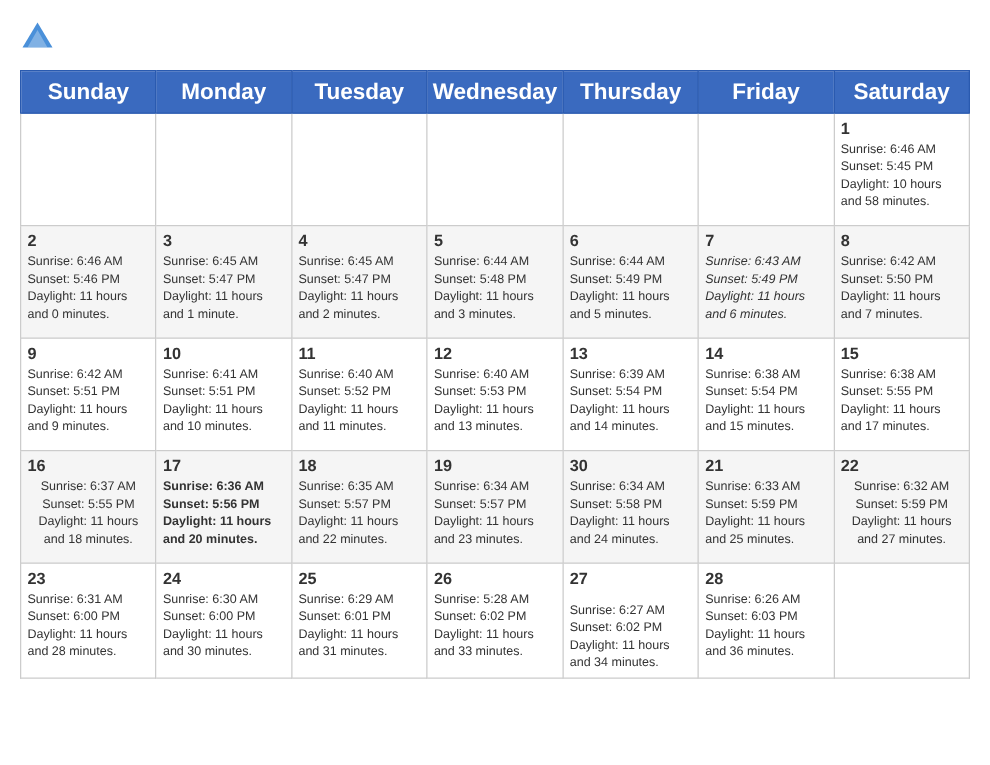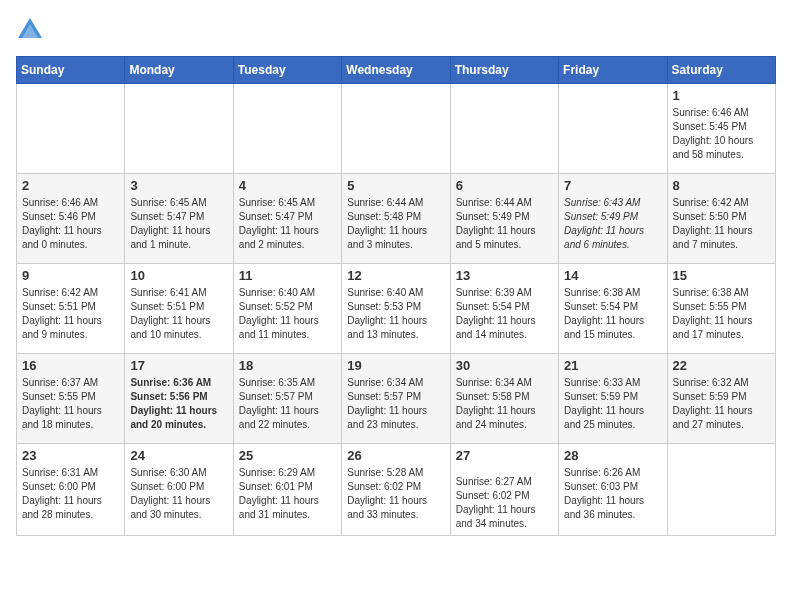--- a/index.html
+++ b/index.html
@@ -48,24 +48,24 @@
       color: #555;
     }
     .calendar {
       width: 100%;
       border-collapse: collapse;
       border: 1px solid #ccc;
     }
     .calendar th {
       background-color: #3a6abf;
       color: #fff;
-      font-size: 12px;
+      font-size: 18px;
       font-weight: bold;
       padding: 6px 4px;
-      text-align: left;
+      text-align: center;
       border: 1px solid #2a5aaf;
     }
     .calendar td {
       vertical-align: top;
       padding: 4px 5px;
       border: 1px solid #ccc;
       font-size: 10.5px;
       color: #333;
       height: 90px;
       width: calc(100% / 7);
@@ -219,21 +219,21 @@
         <td>
           <span class="day-number">15</span>
           <div class="day-info" style="white-space: pre-line;">Sunrise: 6:38 AM
 Sunset: 5:55 PM
 Daylight: 11 hours and 17 minutes.</div>
         </td>
       </tr>
       <tr>
         <td>
           <span class="day-number">16</span>
-          <div class="day-info" style="white-space: pre-line;">Sunrise: 6:37 AM
+          <div class="day-info" style="white-space: pre-line; text-align: center;">Sunrise: 6:37 AM
 Sunset: 5:55 PM
 Daylight: 11 hours and 18 minutes.</div>
         </td>
         <td>
           <span class="day-number">17</span>
           <div class="day-info" style="white-space: pre-line; font-weight: bold;">Sunrise: 6:36 AM
 Sunset: 5:56 PM
 Daylight: 11 hours and 20 minutes.</div>
         </td>
         <td>
@@ -255,21 +255,21 @@
 Daylight: 11 hours and 24 minutes.</div>
         </td>
         <td>
           <span class="day-number">21</span>
           <div class="day-info" style="white-space: pre-line;">Sunrise: 6:33 AM
 Sunset: 5:59 PM
 Daylight: 11 hours and 25 minutes.</div>
         </td>
         <td>
           <span class="day-number">22</span>
-          <div class="day-info" style="white-space: pre-line;">Sunrise: 6:32 AM
+          <div class="day-info" style="white-space: pre-line; text-align: center;">Sunrise: 6:32 AM
 Sunset: 5:59 PM
 Daylight: 11 hours and 27 minutes.</div>
         </td>
       </tr>
       <tr>
         <td>
           <span class="day-number">23</span>
           <div class="day-info" style="white-space: pre-line;">Sunrise: 6:31 AM
 Sunset: 6:00 PM
 Daylight: 11 hours and 28 minutes.</div>

